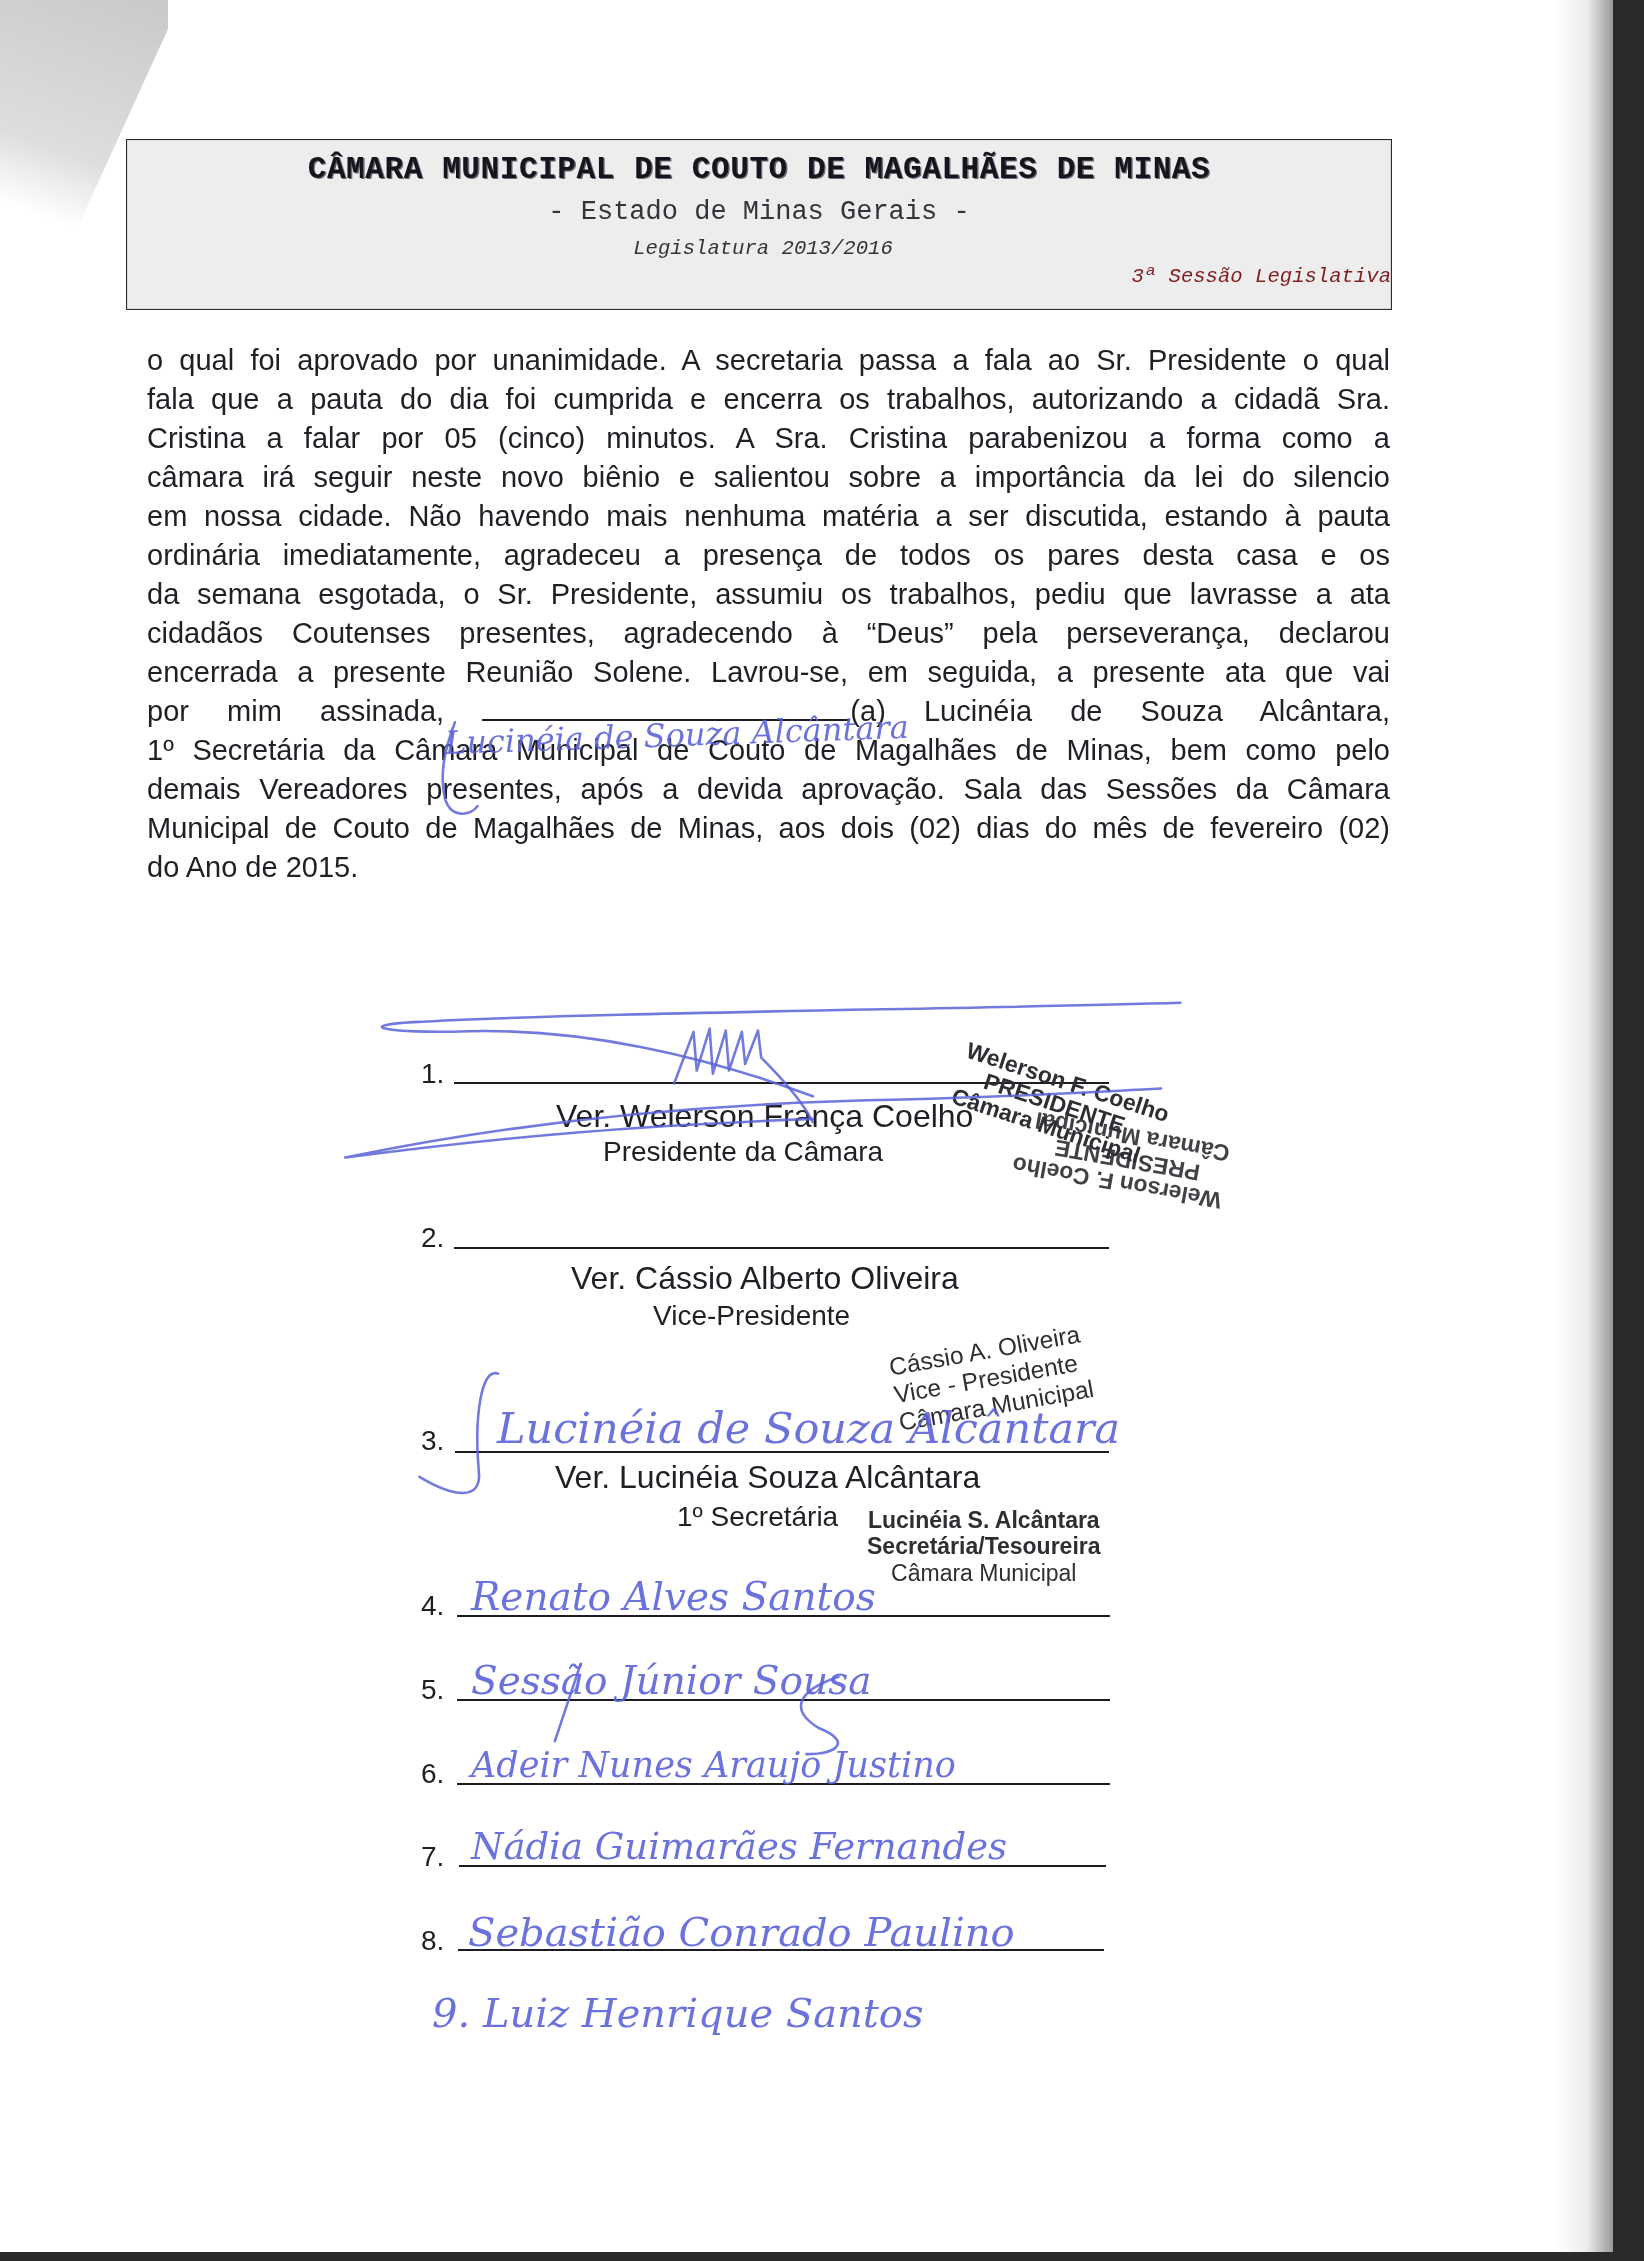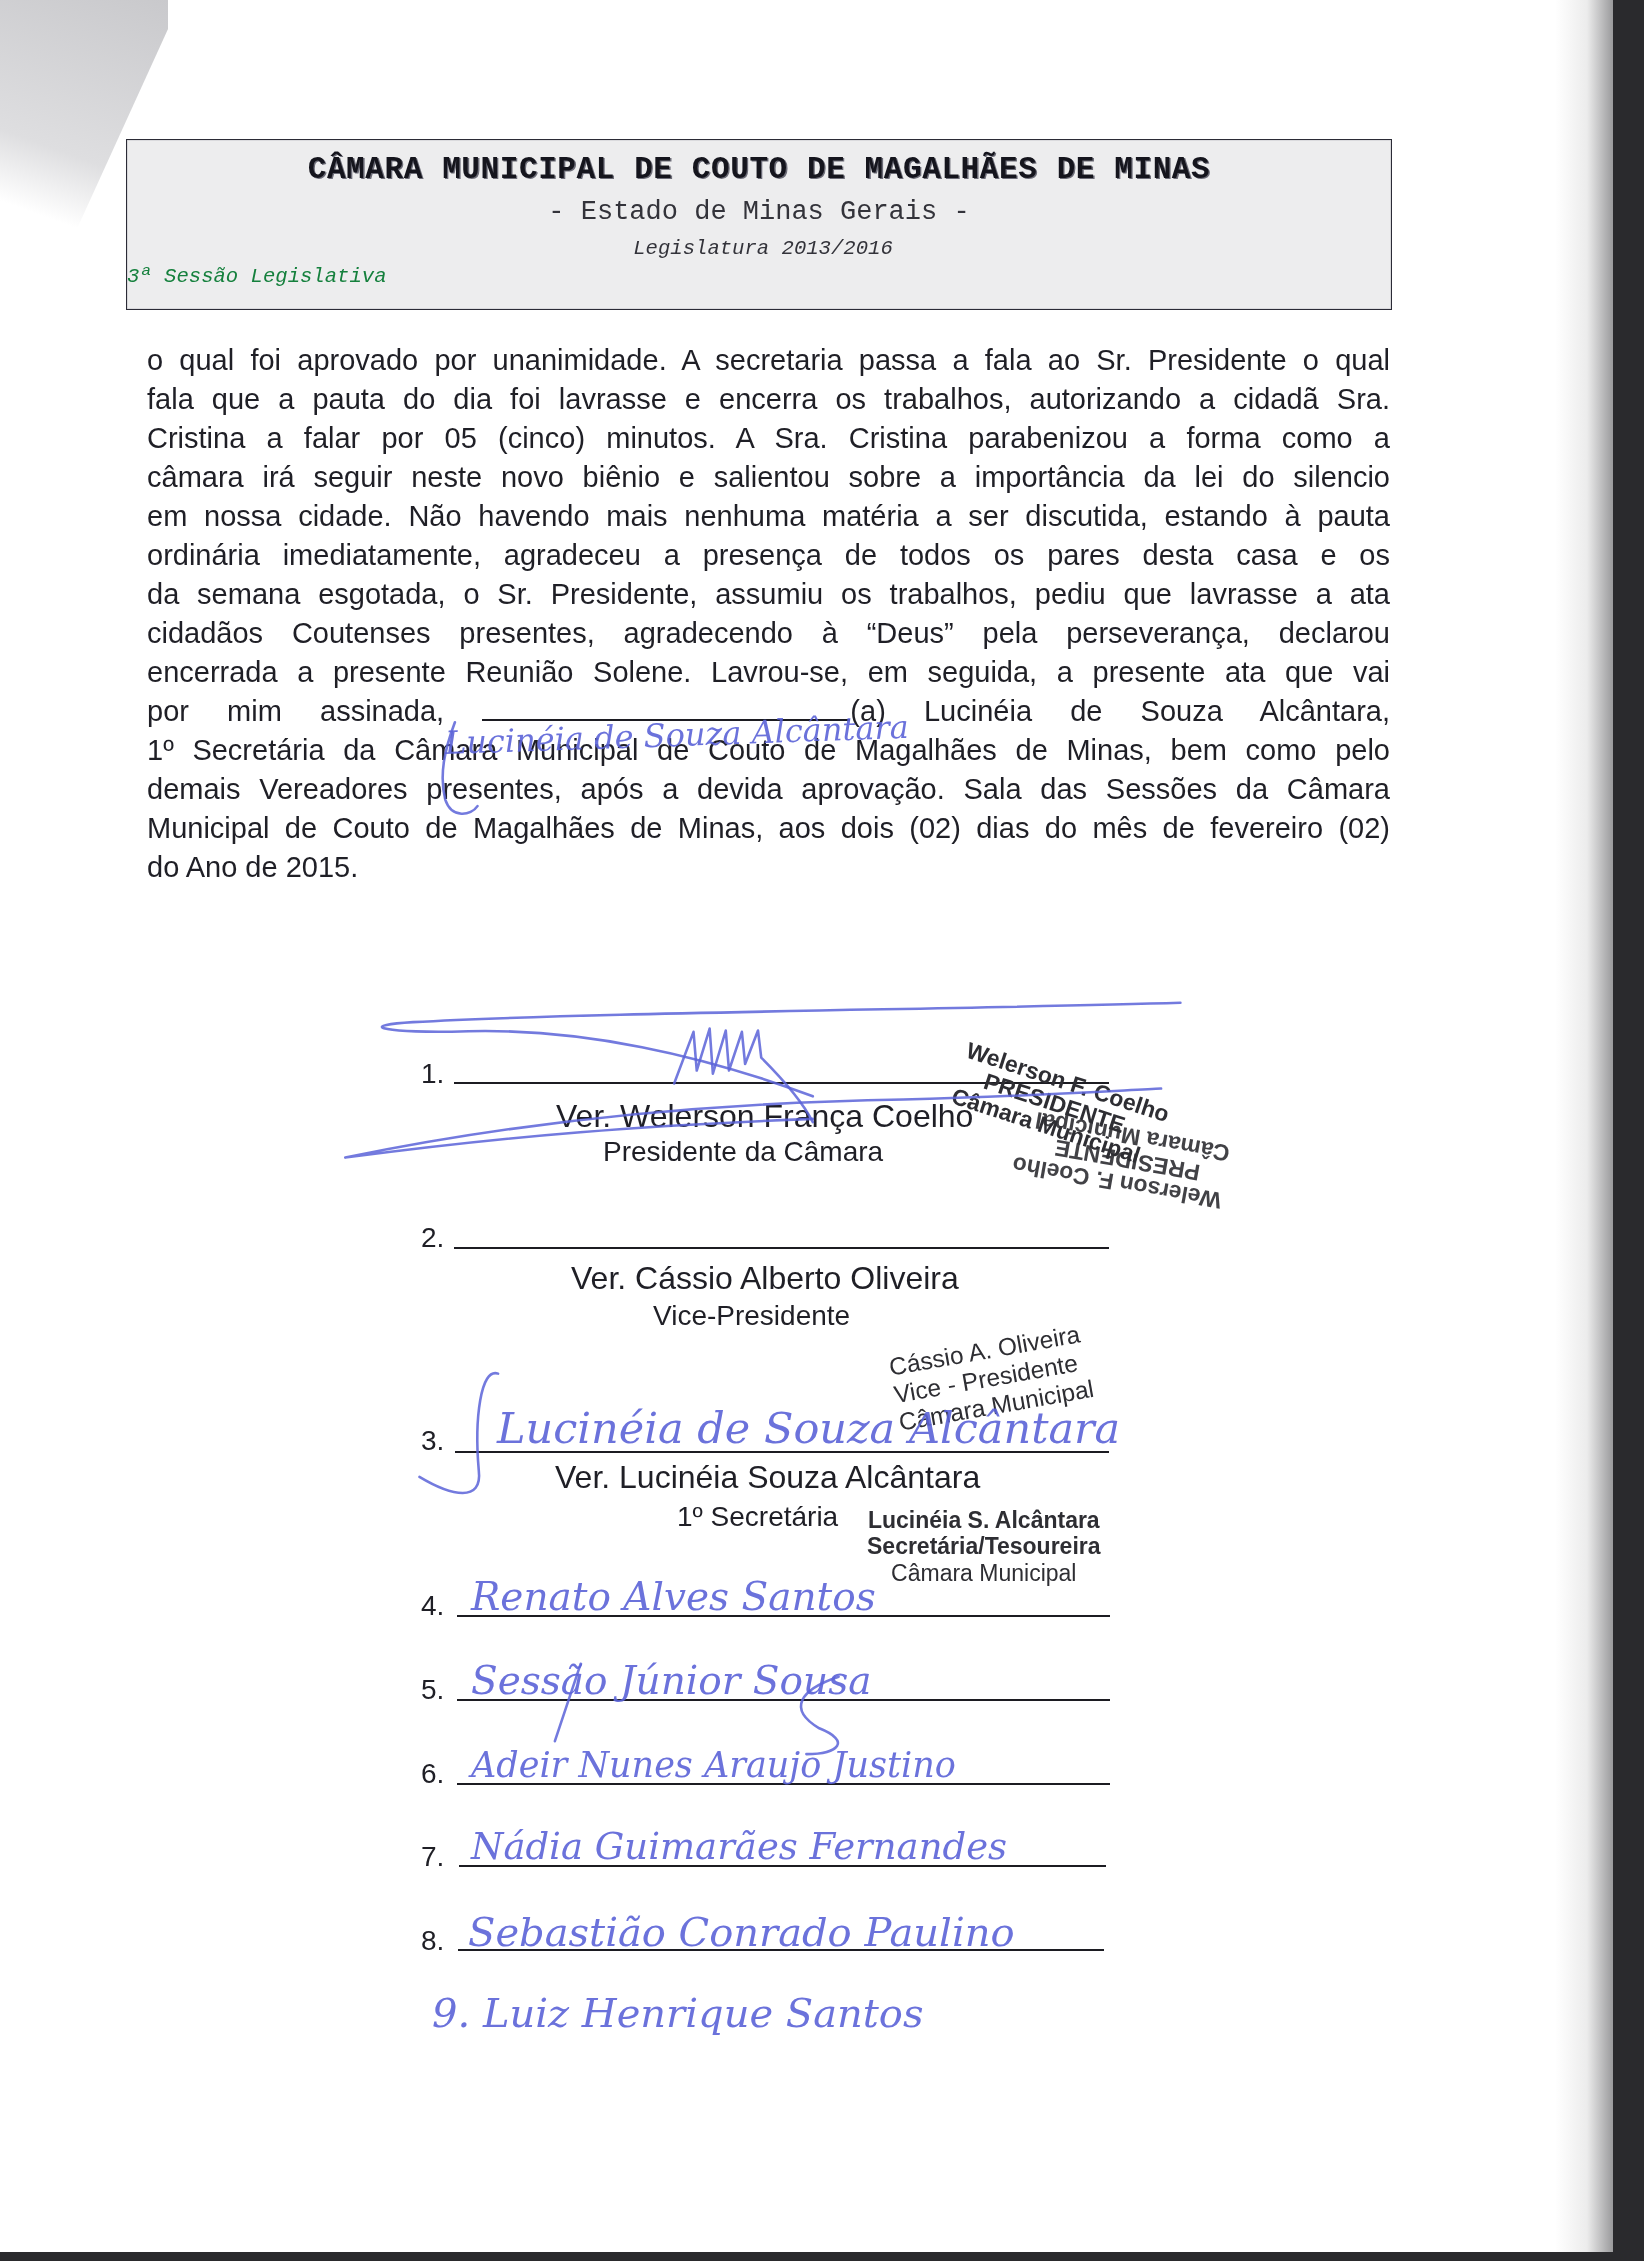--- a/index.html
+++ b/index.html
@@ -13,22 +13,22 @@
   .scan-edge-bottom { position:absolute; left:0; bottom:0; width:1645px; height:9px; background:#2a2a2d; }
 
   .header-box { position:absolute; left:126px; top:139px; width:1264px; height:169px; border:1.9px solid #2b2b36;
     background:#ededee; box-shadow:0 0 0 0.6px #c8c8cc inset; }
   .header-title { position:absolute; left:0; right:0; top:11.6px; text-align:center; font-family:"Liberation Mono", monospace;
     font-weight:bold; font-size:31px; letter-spacing:0.6px; color:#15151d; text-shadow:1.3px 1.3px 0 #6d6d78; }
   .header-sub { position:absolute; left:0; right:0; top:57px; text-align:center; font-family:"Liberation Mono", monospace;
     font-size:27px; color:#33333a; }
   .header-leg { position:absolute; left:0; right:0; top:97px; text-align:center; font-family:"Liberation Mono", monospace;
     font-style:italic; font-size:20.6px; color:#33333a;padding-left:8px; }
-  .header-ses { position:absolute; left:0; right:0; top:125px; text-align:left; font-family:"Liberation Mono", monospace;
-    font-style:italic; font-size:20.6px; color:#15803d; }
+  .header-ses { position:absolute; left:0; right:0; top:125px; text-align:right; font-family:"Liberation Mono", monospace;
+    font-style:italic; font-size:20.6px; color:#7f1d1d; }
 
   .body-text { position:absolute; left:147px; top:341px; width:1243px; font-size:29px; line-height:39px;
     text-align:justify; color:#1f1f26; }
   .body-line { display:block; text-align:justify; text-align-last:justify; white-space:nowrap; height:39px; }
   .body-line.last { text-align-last:left; }
   .fill-line { display:inline-block; width:368px; border-bottom:2.6px solid #1c1c22; height:18px; vertical-align:baseline; }
 
   .sig-block { position:absolute; left:0; top:0; width:1645px; height:2261px; }
   .sig-num { position:absolute; font-size:28px; color:#1f1f26; }
   .sig-line { position:absolute; height:0; border-top:2.6px solid #1c1c22; }
@@ -52,21 +52,21 @@
 
 <div class="header-box">
   <div class="header-title">CÂMARA MUNICIPAL DE COUTO DE MAGALHÃES DE MINAS</div>
   <div class="header-sub">- Estado de Minas Gerais -</div>
   <div class="header-leg">Legislatura 2013/2016</div>
   <div class="header-ses">3ª Sessão Legislativa</div>
 </div>
 
 <div class="body-text">
   <span class="body-line">o qual foi aprovado por unanimidade. A secretaria passa a fala ao Sr. Presidente o qual</span>
-  <span class="body-line">fala que a pauta do dia foi lavrasse e encerra os trabalhos, autorizando a cidadã Sra.</span>
+  <span class="body-line">fala que a pauta do dia foi cumprida e encerra os trabalhos, autorizando a cidadã Sra.</span>
   <span class="body-line">Cristina a falar por 05 (cinco) minutos. A Sra. Cristina parabenizou a forma como a</span>
   <span class="body-line">câmara irá seguir neste novo biênio e salientou sobre a importância da lei do silencio</span>
   <span class="body-line">em nossa cidade. Não havendo mais nenhuma matéria a ser discutida, estando à pauta</span>
   <span class="body-line">ordinária imediatamente, agradeceu a presença de todos os pares desta casa e os</span>
   <span class="body-line">da semana esgotada, o Sr. Presidente, assumiu os trabalhos, pediu que lavrasse a ata</span>
   <span class="body-line">cidadãos Coutenses presentes, agradecendo à “Deus” pela perseverança, declarou</span>
   <span class="body-line">encerrada a presente Reunião Solene.  Lavrou-se, em seguida, a presente ata que vai</span>
   <span class="body-line">
     <span>por mim assinada,</span>
     <span class="fill-line"></span><span>(a) Lucinéia de Souza Alcântara,</span>

